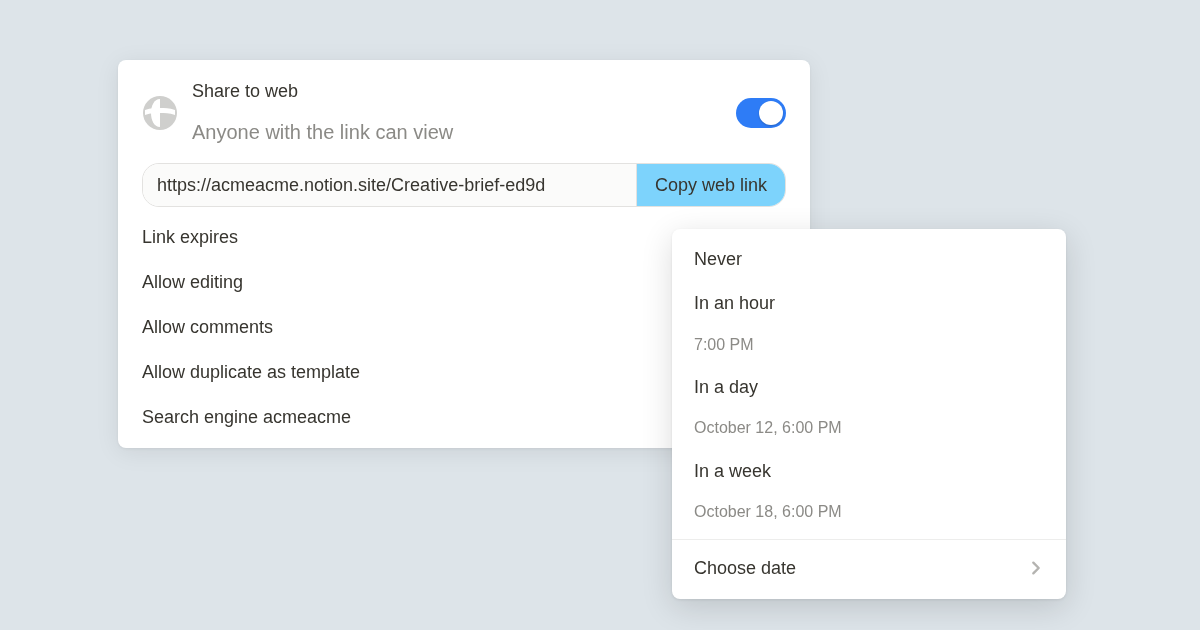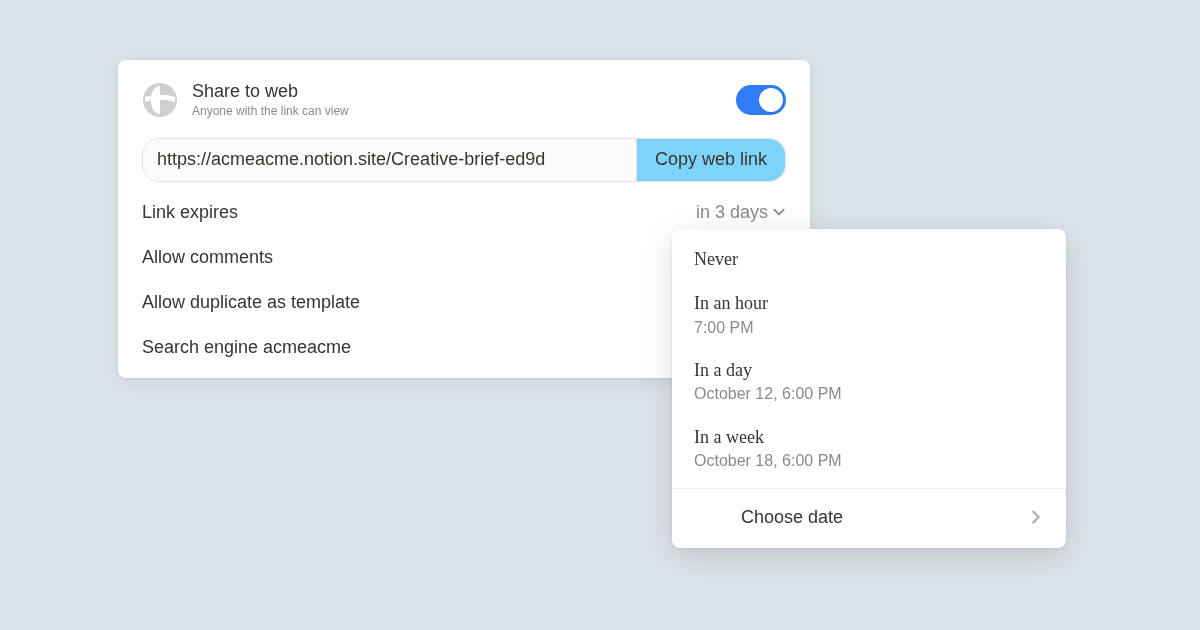--- a/index.html
+++ b/index.html
@@ -46,24 +46,24 @@
     }
     
     .header-title {
       font-size: 18px;
       font-weight: 500;
       color: #37352f;
       line-height: 1.3;
     }
     
     .header-subtitle {
-      font-size: 12px;
+      font-size: 20px;
       color: #8b8a86;
       line-height: 1.3;
-      margin-top: 1px;
+      margin-top: 16px;
     }
     
     .toggle {
       width: 50px;
       height: 30px;
       background: #2e7cf6;
       border-radius: 15px;
       position: relative;
       cursor: pointer;
       flex-shrink: 0;
@@ -152,48 +152,46 @@
     
     .dropdown-item {
       padding: 10px 22px;
       cursor: pointer;
     }
     
     .dropdown-item-label {
       font-size: 18px;
       color: #37352f;
       line-height: 1.35;
-      font-family: Liberation Serif, serif;
     }
     
     .dropdown-item-sub {
       font-size: 16px;
       color: #8b8a86;
       line-height: 1.35;
-      margin-top: 1px;
+      margin-top: 18px;
     }
     
     .dropdown-divider {
       height: 1px;
       background: #ededec;
       margin: 6px 0;
     }
     
     .choose-date {
       display: flex;
       align-items: center;
       justify-content: space-between;
       padding: 12px 22px;
       cursor: pointer;
     }
     
     .choose-date-label {
       font-size: 18px;
       color: #37352f;
-      margin-left: 47px;
     }
     
     .chevron-right {
       width: 16px;
       height: 16px;
       color: #b4b3b0;
     }
   </style>
 </head>
 <body>
@@ -224,20 +222,23 @@
   <div class="option-row">
     <span class="option-label">Link expires</span>
     <div class="option-value">
       <span>in 3 days</span>
       <svg class="chevron-down" viewBox="0 0 12 12">
         <path d="M2 4 L6 8 L10 4" fill="none" stroke="#8b8a86" stroke-width="1.6" stroke-linecap="round" stroke-linejoin="round"></path>
       </svg>
     </div>
   </div>
 
+  <div class="option-row">
+    <span class="option-label">Allow editing</span>
+  </div>
 
   <div class="option-row">
     <span class="option-label">Allow comments</span>
   </div>
 
   <div class="option-row">
     <span class="option-label">Allow duplicate as template</span>
   </div>
 
   <div class="option-row">

